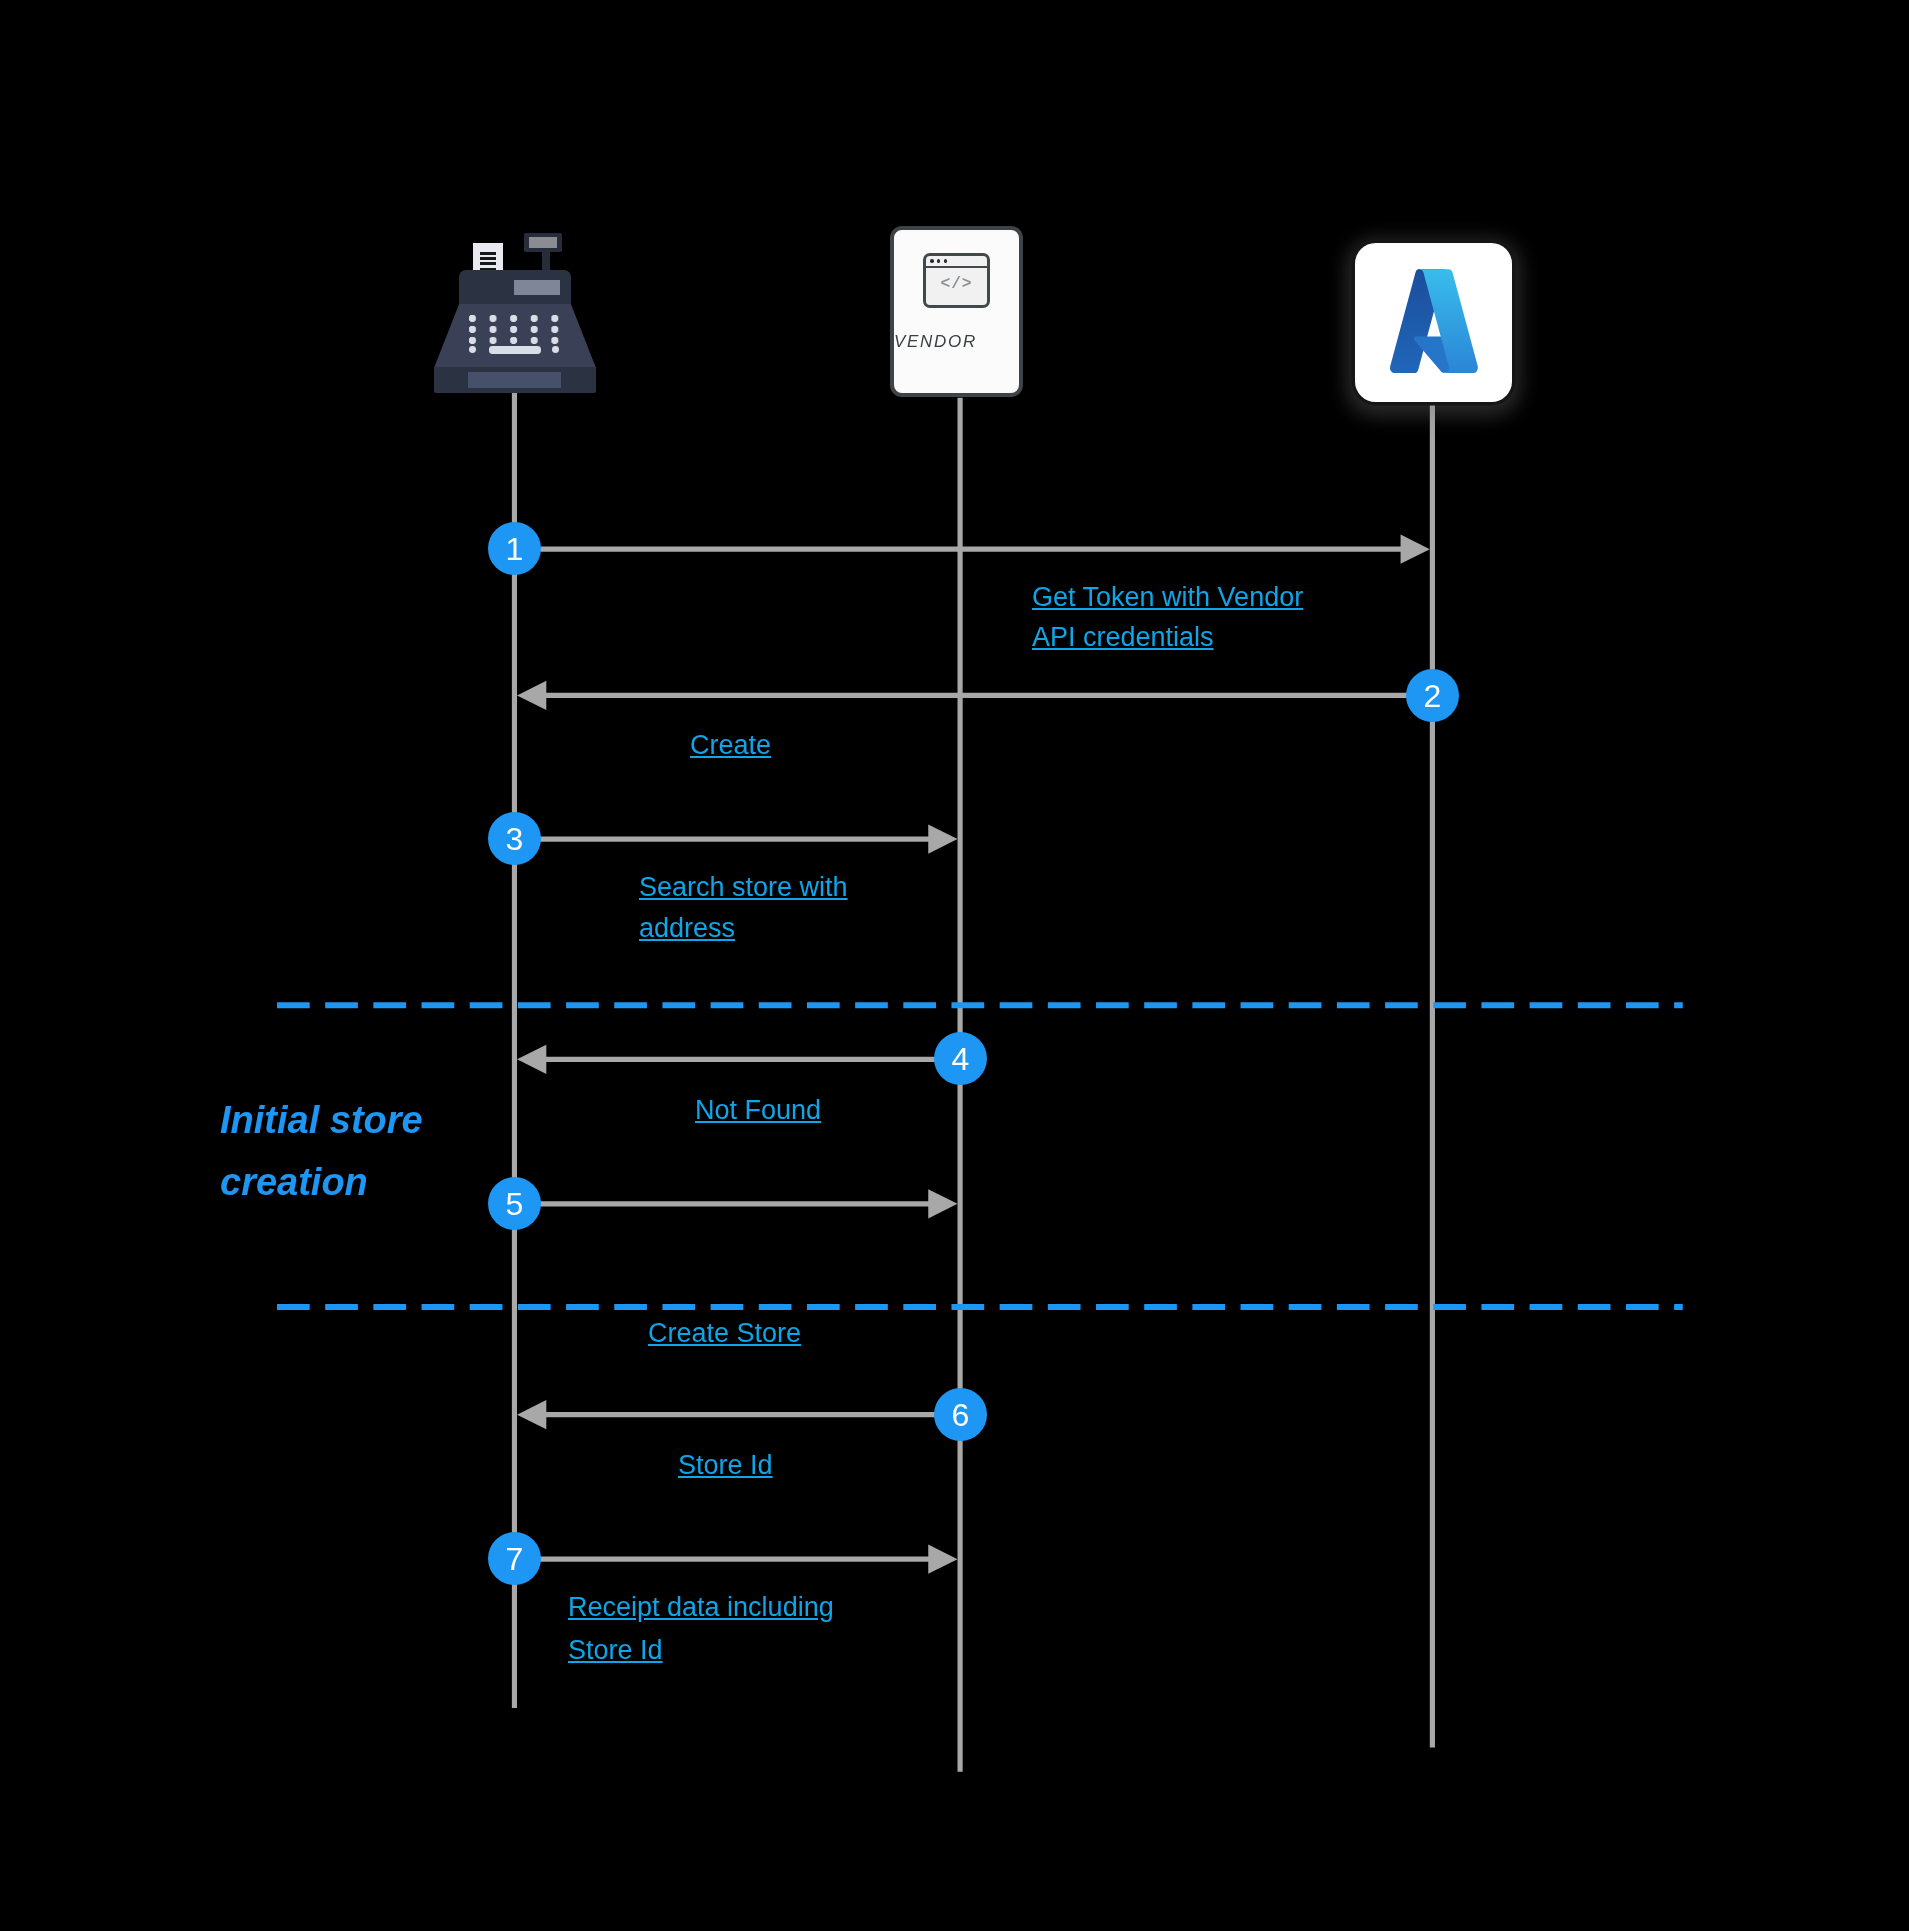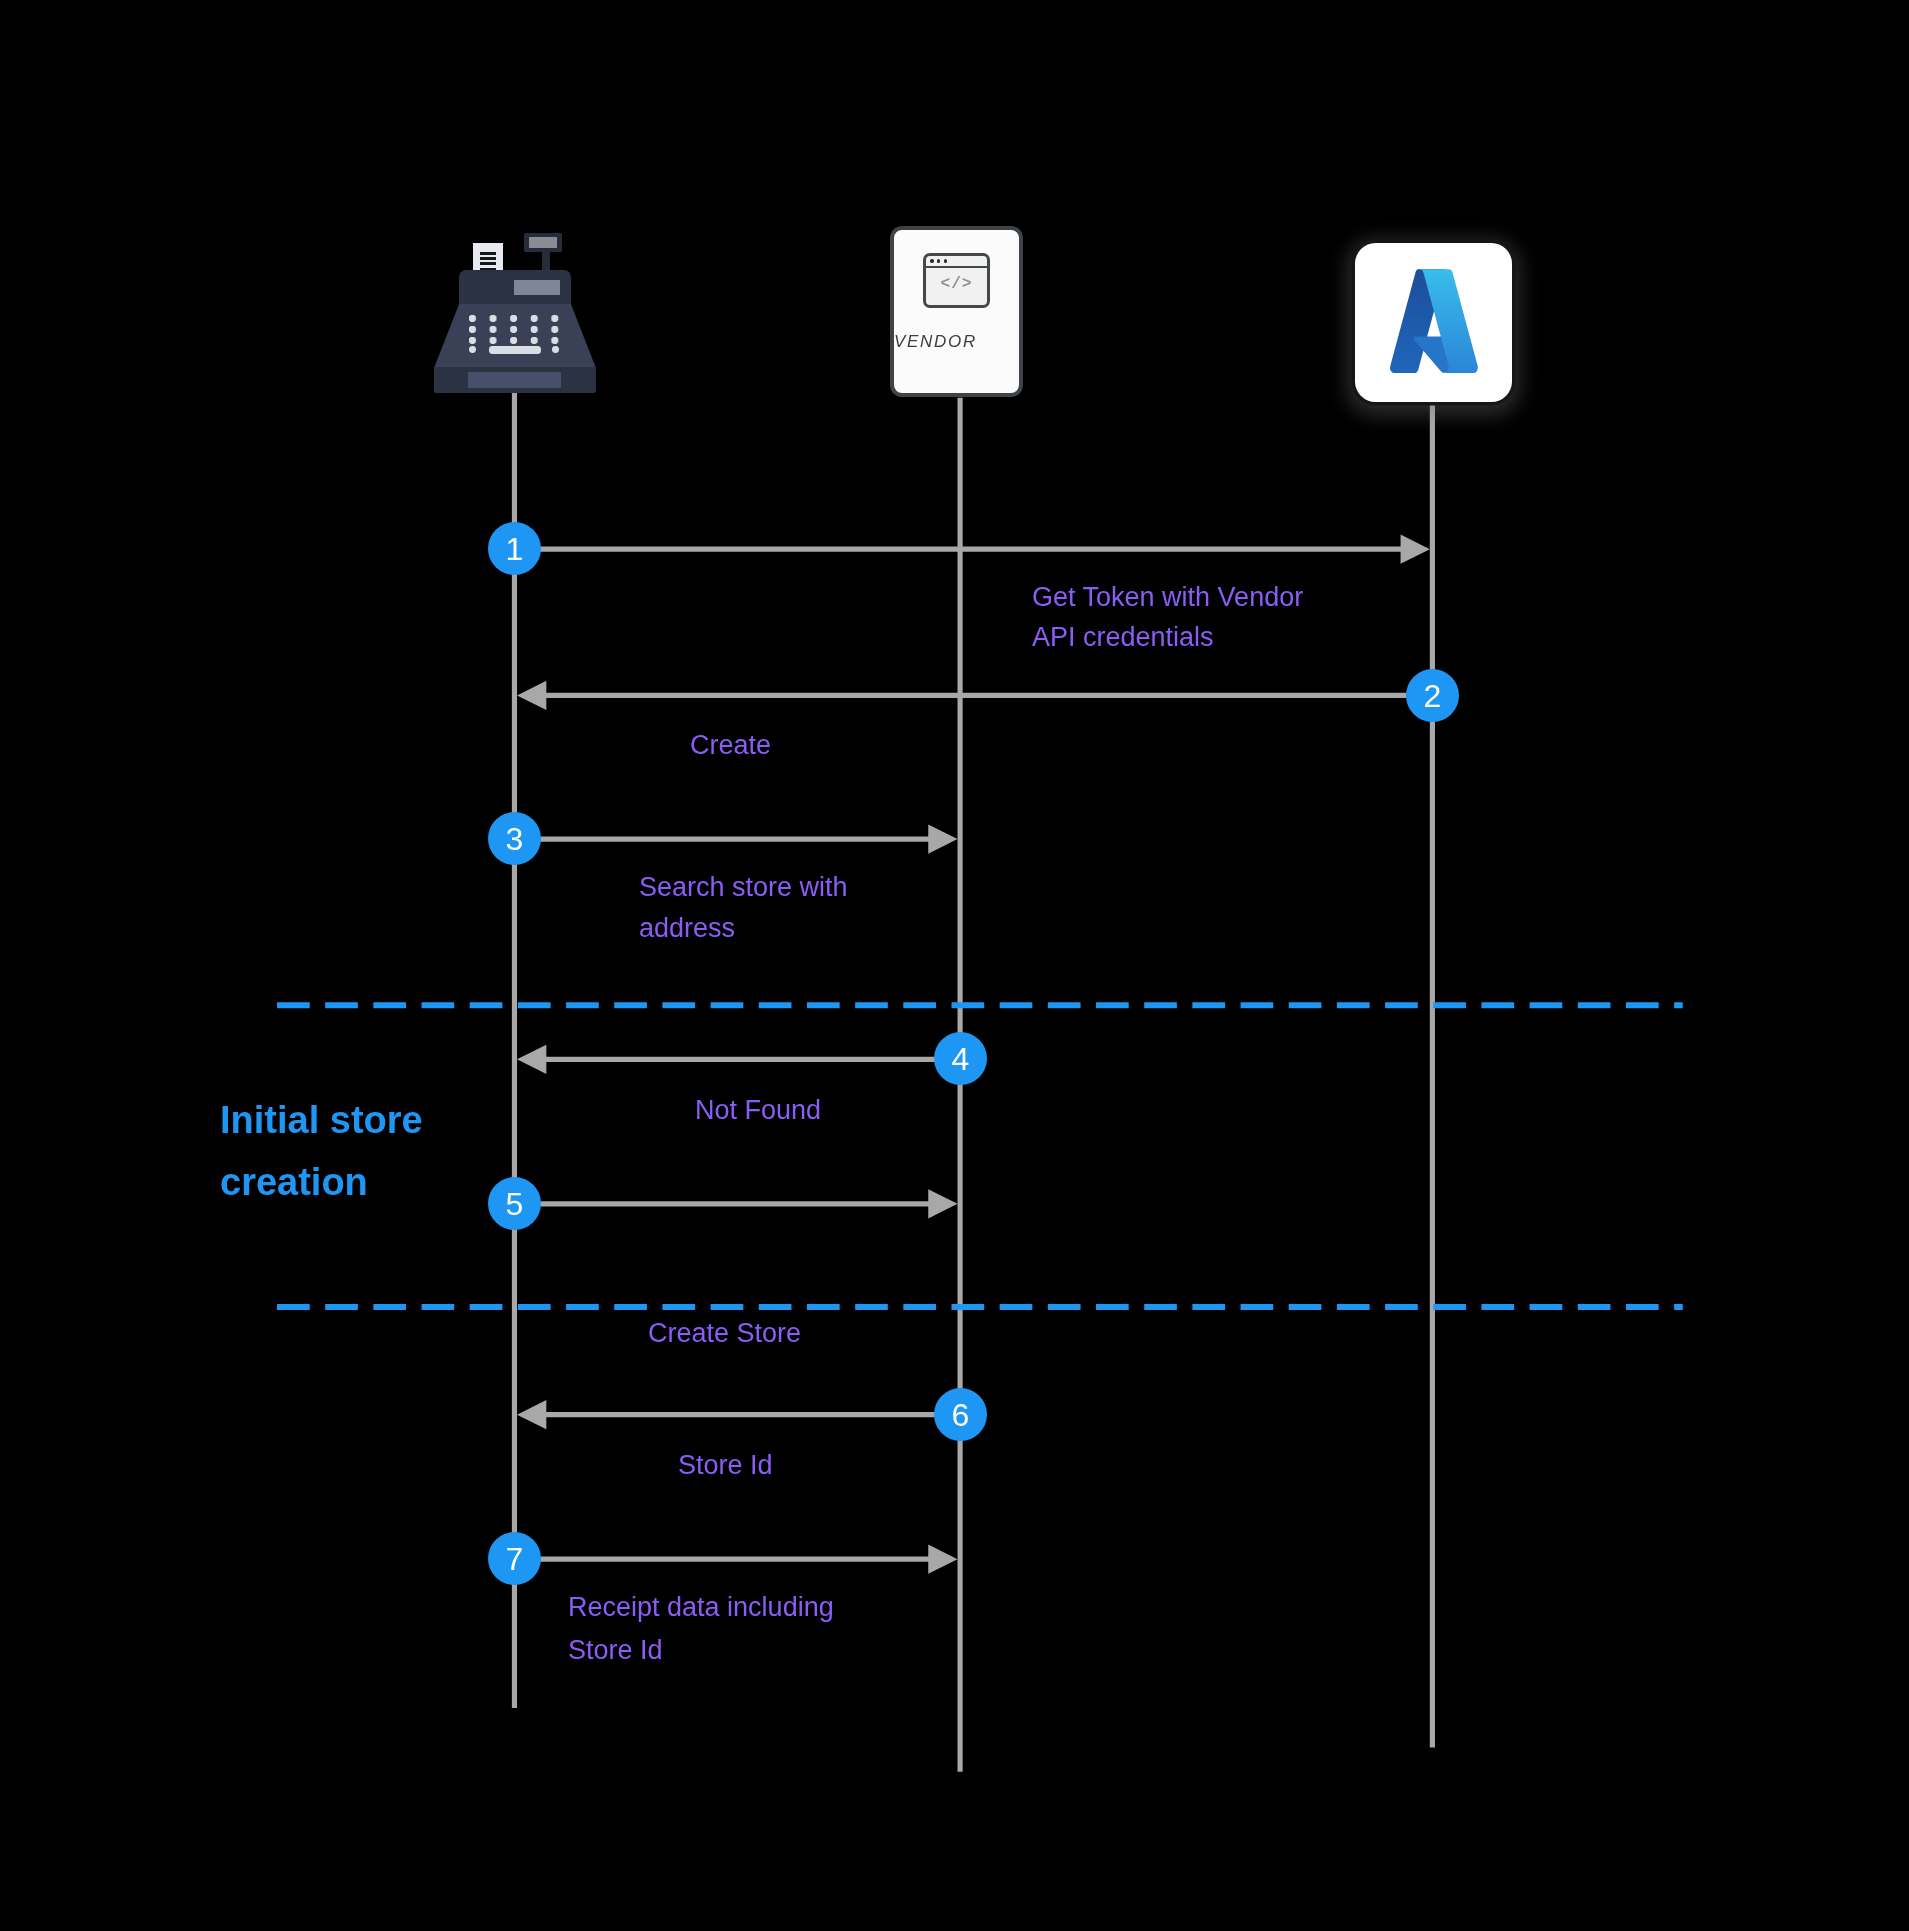--- a/index.html
+++ b/index.html
@@ -18,35 +18,35 @@
   .b1 { left:488px; top:522px; }
   .b2 { left:1406px; top:669px; }
   .b3 { left:488px; top:812px; }
   .b4 { left:934px; top:1032px; }
   .b5 { left:488px; top:1177px; }
   .b6 { left:934px; top:1388px; }
   .b7 { left:488px; top:1532px; }
 
   
   .msg-label {
-    position:absolute; color:#8b5cf6; font-size:27px; line-height:41px;
-    white-space:nowrap; font-weight:400;
+    position:absolute; color:#0ea5e9; font-size:27px; line-height:41px;
+    white-space:nowrap; font-weight:400;text-decoration:underline;
   }
   .single { line-height:27px; }
   .ml1 { left:1032px; top:577px; line-height:40px; }
   .ml2 { left:690px;  top:732px; }
   .ml3 { left:639px;  top:867px; }
   .ml4 { left:662px;  top:1097px;margin-left:33px; }
   .ml5 { left:648px;  top:1320px; }
   .ml6 { left:678px;  top:1452px; }
   .ml7 { left:568px;  top:1586px; line-height:43px; }
 
   .section-label {
     position:absolute; left:220px; top:1089px; color:#1e96f3;
-    font-size:38px; line-height:62px; font-weight:600;
+    font-size:38px; line-height:62px; font-weight:600;font-style:italic;
   }
 
   
   .register { position:absolute; left:434px; top:233px; width:162px; height:160px; }
   .reg-screen { position:absolute; left:90px; top:0; width:38px; height:19px; background:#262c39; border-radius:1.7px; }
   .reg-screen-inner { position:absolute; left:5.2px; top:4.3px; width:27.5px; height:10.3px; background:#8a8b93; }
   .reg-stalk { position:absolute; left:108px; top:19px; width:7.7px; height:19px; background:#262c39; }
   .reg-receipt { position:absolute; left:39px; top:10.3px; width:30px; height:45px; background:#e9e9f1; }
   .reg-barcode { position:absolute; left:6.9px; top:8.6px; width:16.3px; height:33px;
     background:repeating-linear-gradient(to bottom,#16171b 0 2.6px, rgba(0,0,0,0) 2.6px 5.2px); }

